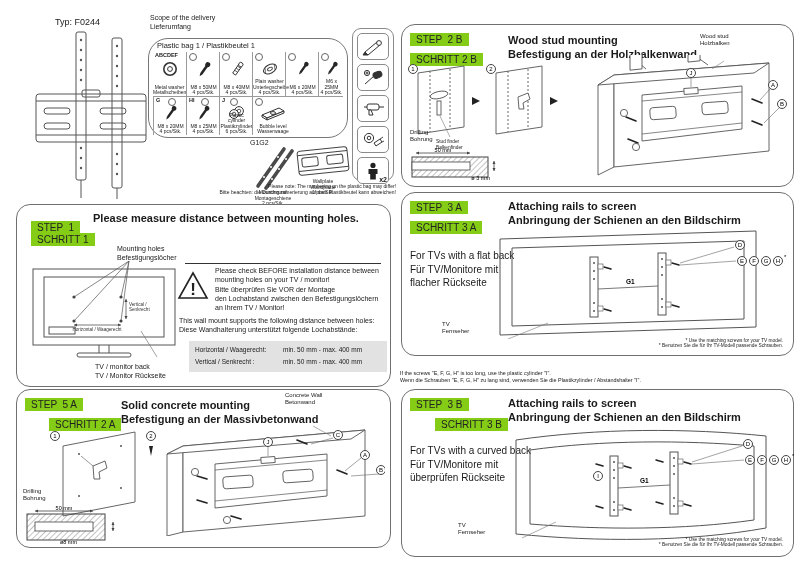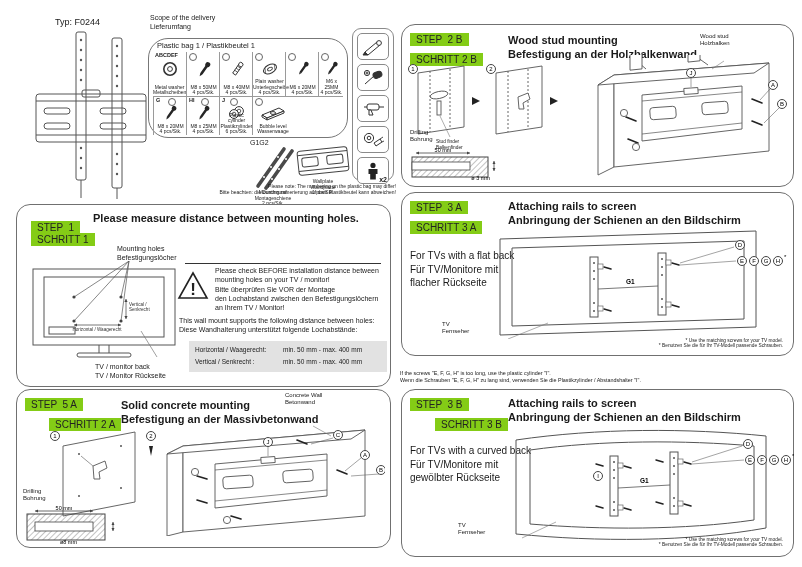--- a/index.html
+++ b/index.html
@@ -694,21 +694,21 @@
   <div class="panel" style="left:401px;top:389px;width:391px;height:166px;">
     <div class="badge" style="left:8px;top:8px;">STEP  3 B</div>
     <div class="badge" style="left:13px;top:28px;margin-left:20px;">SCHRITT 3 B</div>
     <div class="title" style="left:106px;top:6px;">
       <div>Attaching rails to screen</div>
       <div>Anbringung der Schienen an den Bildschirm</div>
     </div>
     <div class="abs t8" style="left:8px;top:54px;">
       <div>For TVs with a curved back</div>
         <div>Für TV/Monitore mit</div>
-        <div>gewölbter Rückseite</div>
+        <div>überprüfen Rückseite</div>
     </div>
 
     <svg class="abs" style="left:96px;top:34px;" width="296" height="120">
       <g stroke="#555" fill="none" stroke-width="1">
         <path d="M18 16 C100 4 190 4 268 12 L268 104 C190 118 100 118 18 110 Z"></path>
         <path d="M32 26 C104 16 186 16 256 22 L256 96 C186 106 104 106 32 100 Z"></path>
         <rect x="112" y="32" width="8" height="60"></rect>
         <rect x="172" y="28" width="8" height="62"></rect>
       </g>
       <g fill="#555">

